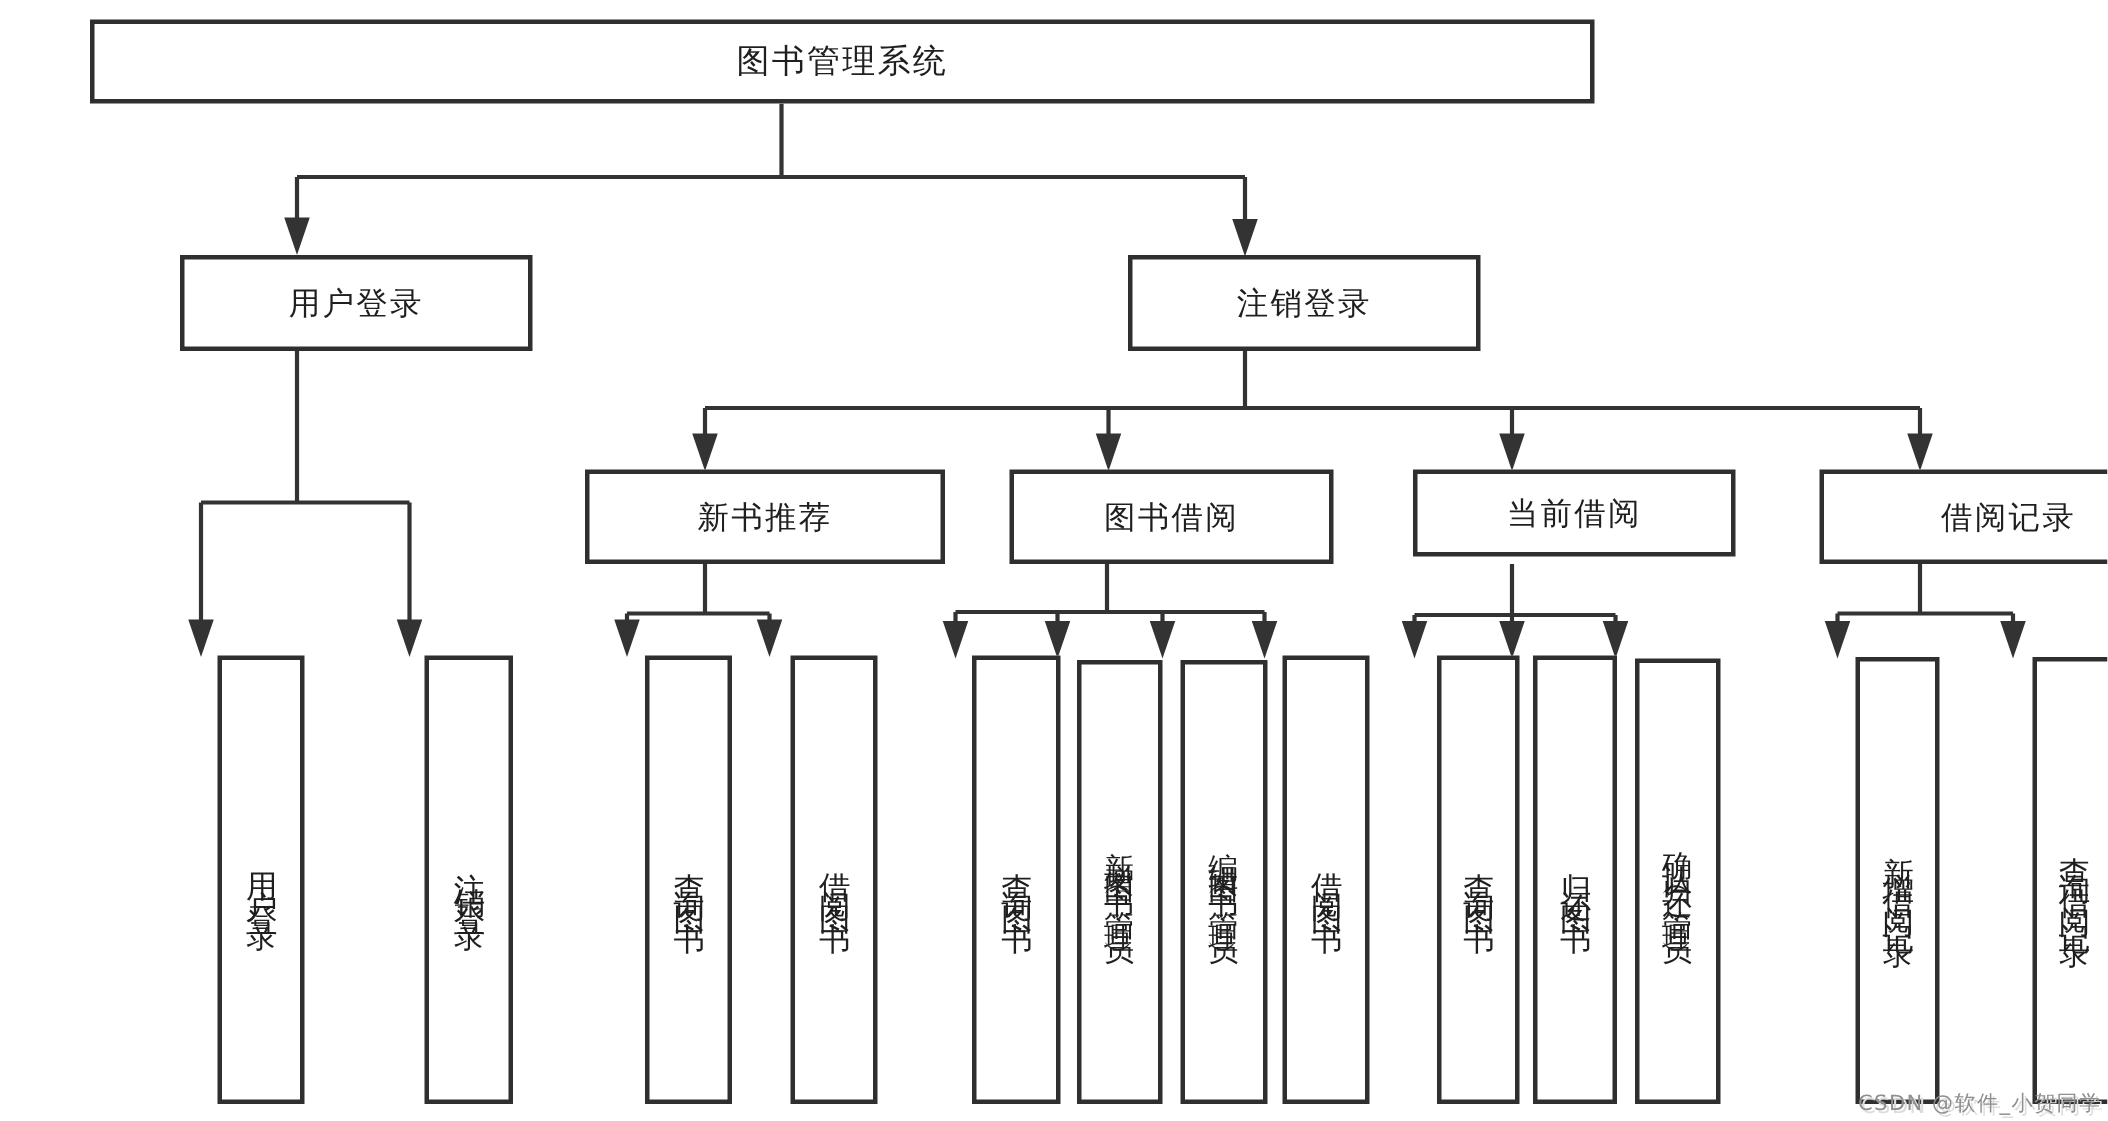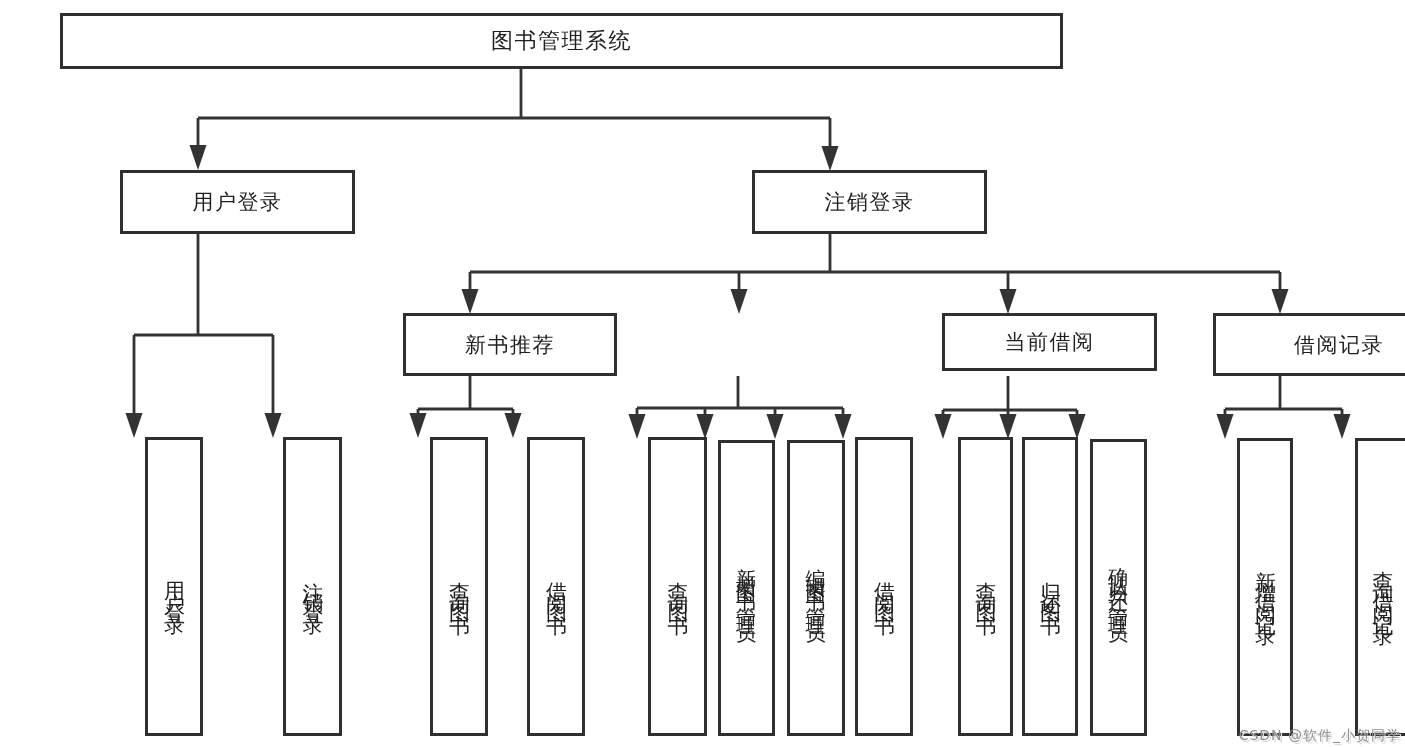--- a/index.html
+++ b/index.html
@@ -91,22 +91,25 @@
     <span class="hlbl">图书管理系统</span>
   </div>
 
   <div class="box" style="left:80px;top:170px;width:235px;height:64px">
     <span class="hlbl">用户登录</span>
   </div>
   <div class="box" style="left:712px;top:170px;width:235px;height:64px">
     <span class="hlbl">注销登录</span>
   </div>
 
-  <div class="box" style="left:363px;top:313px;width:214px;height:63px">
+  <div class="box" style="left:350px;top:313px;width:240px;height:63px">
     <span class="hlbl">新书推荐</span>
+  </div>
+  <div class="box" style="left:633px;top:313px;width:216px;height:63px">
+    <span class="hlbl">图书借阅</span>
   </div>
   <div class="box" style="left:902px;top:313px;width:215px;height:58px">
     <span class="hlbl">当前借阅</span>
   </div>
   <div class="box" style="left:1173px;top:313px;width:252px;height:63px">
     <span class="hlbl">借阅记录</span>
   </div>
 
   <div class="box" style="left:105px;top:437px;width:58px;height:299px">
     <span class="vlbl">用户登录</span>

